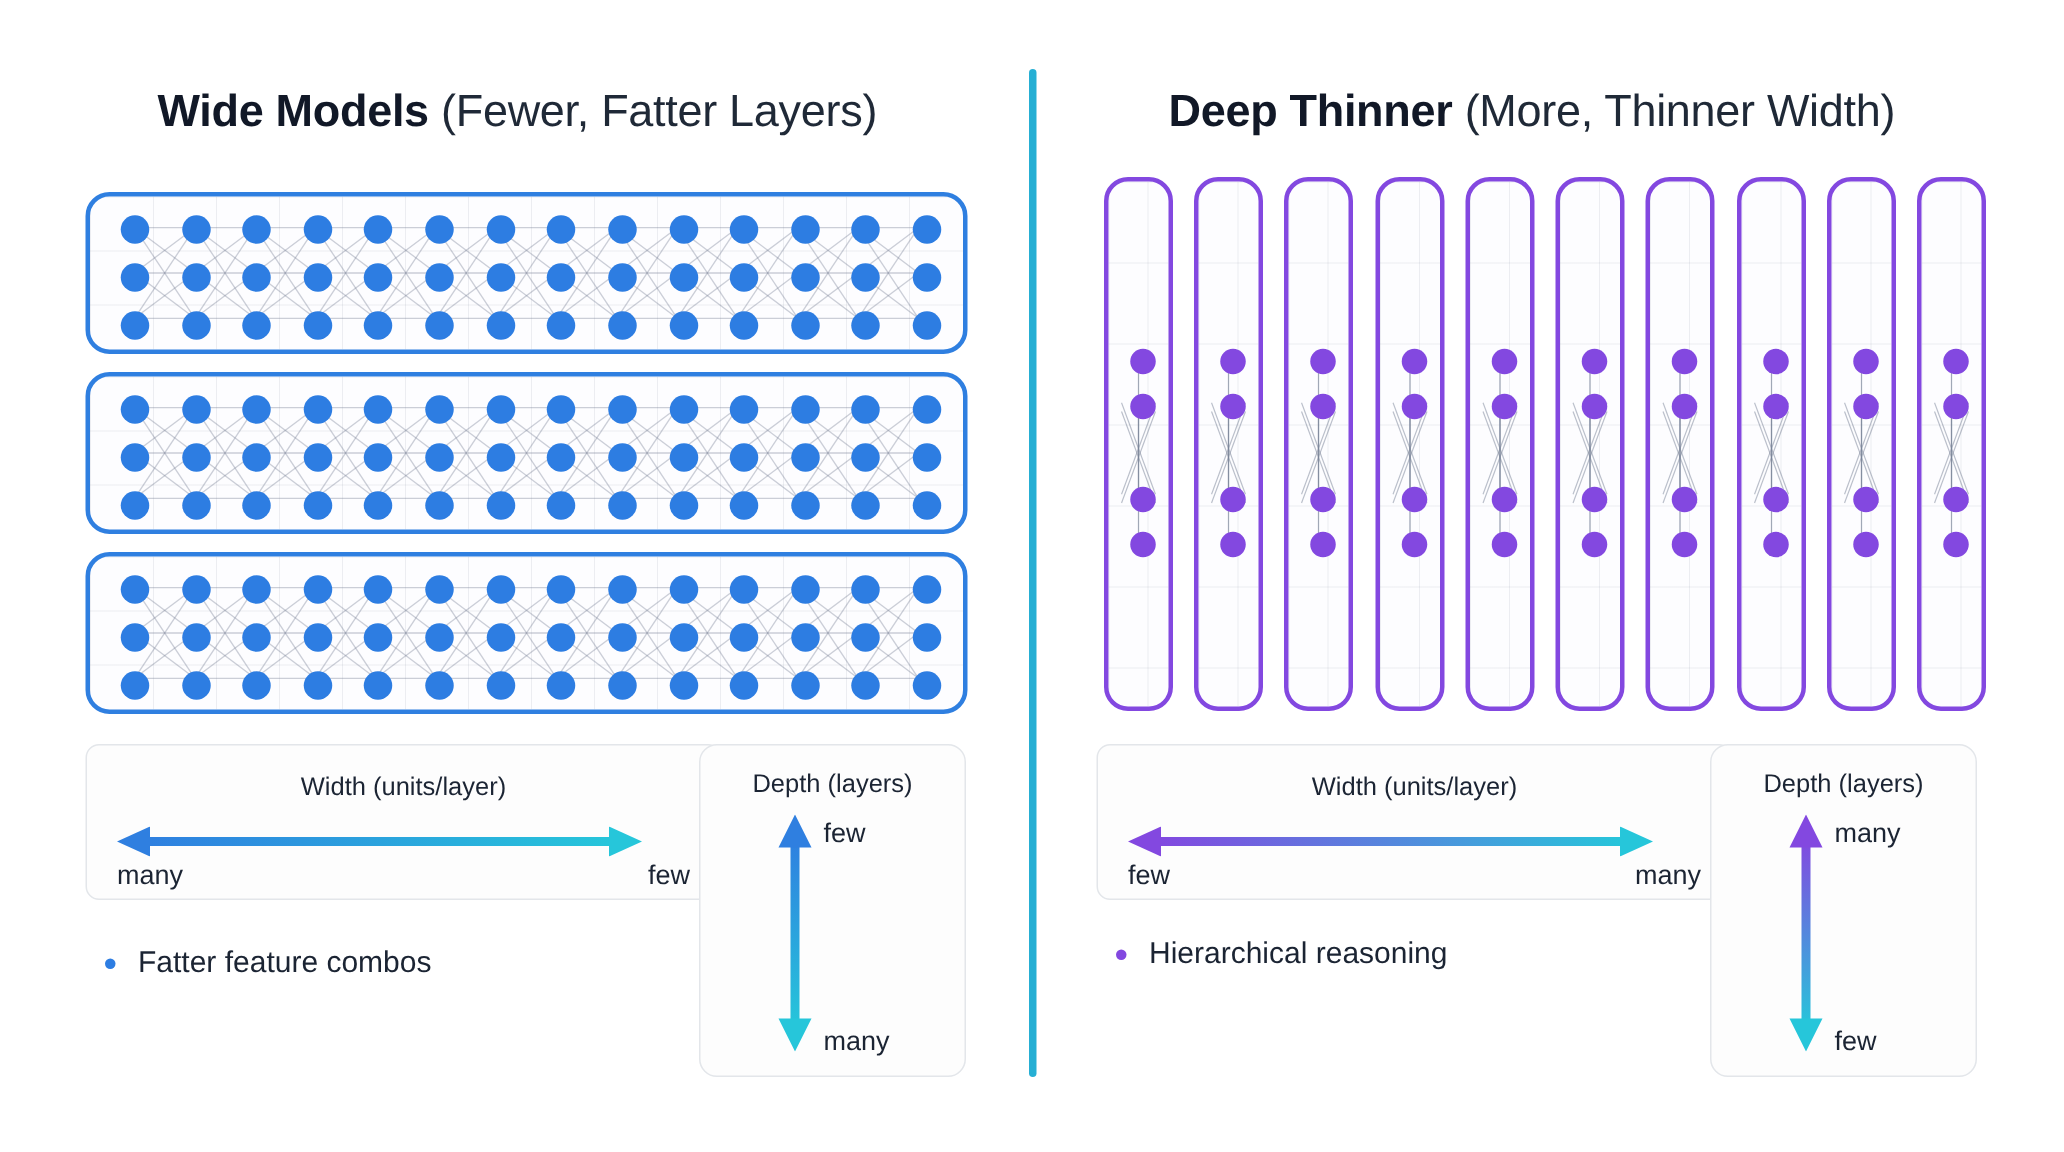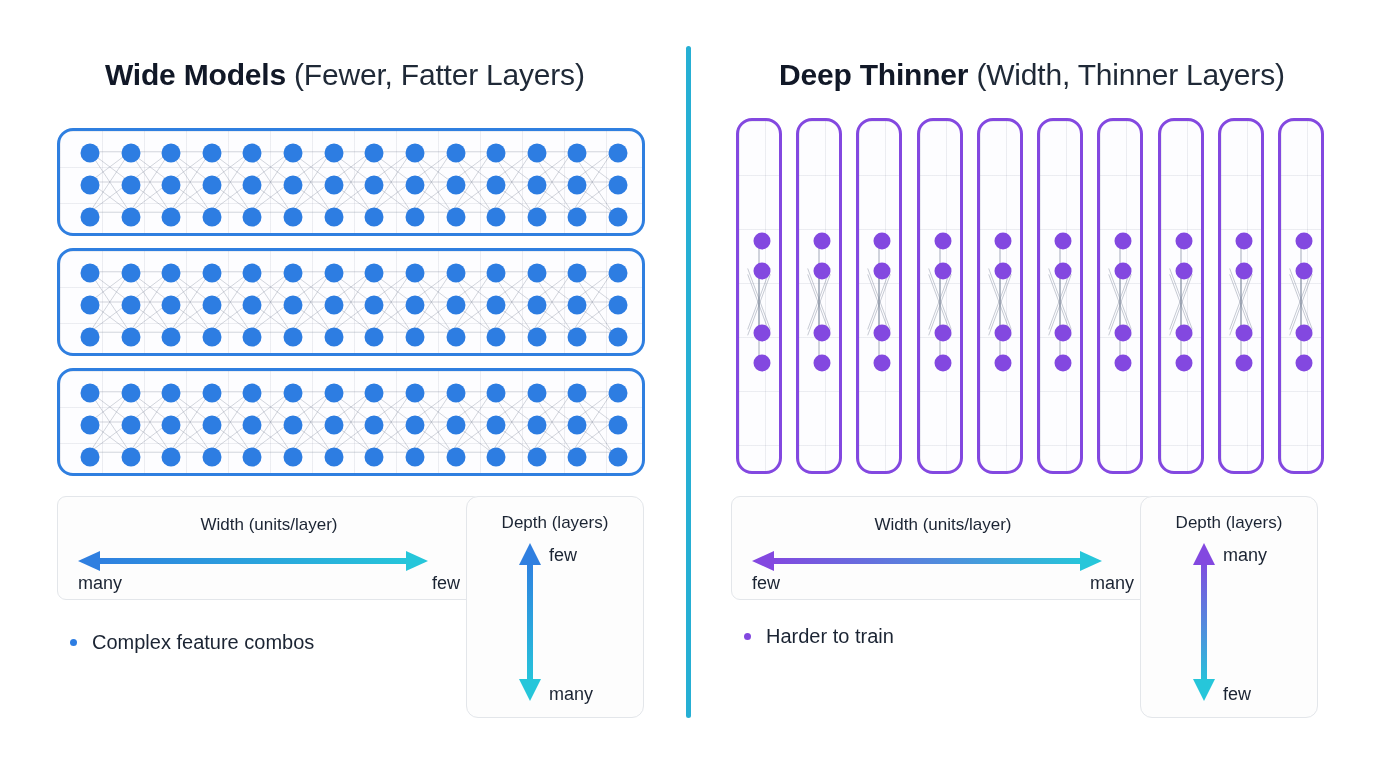--- a/index.html
+++ b/index.html
@@ -778,31 +778,31 @@
         </defs>
         <rect x="10" y="16" width="6" height="126" fill="url(#gw-v)"></rect>
         <polygon points="13,0 2,22 24,22" fill="#2f7fe0"></polygon>
         <polygon points="13,158 2,136 24,136" fill="#26c6da"></polygon>
       </svg>
       <div class="axis-vlabel top">few</div>
       <div class="axis-vlabel bottom">many</div>
     </div>
 
     <ul class="bullets left-list" id="bullets-wide">
-        <li>Complex feature combos</li>
+        <li>Fatter feature combos</li>
       </ul>
   </div>
 
   <div class="divider"></div>
 
   <div class="panel panel-right">
 
     <div class="panel-title">
       <span class="strong">Deep Thinner</span>
-      <span class="light">(Width, Thinner Layers)</span>
+      <span class="light">(More, Thinner Width)</span>
     </div>
 
     <div class="deep-stack" id="deep-stack">
         <div class="deep-layer">
           <div class="gridbg"></div>
           <svg class="edges" viewBox="0 0 46 356" preserveAspectRatio="none">
             <line x1="23" y1="120" x2="23" y2="212" stroke="rgba(120,130,150,0.45)" stroke-width="0.9"></line>
             <line x1="23" y1="120" x2="23" y2="242" stroke="rgba(120,130,150,0.45)" stroke-width="0.9"></line>
             <line x1="23" y1="150" x2="23" y2="212" stroke="rgba(120,130,150,0.45)" stroke-width="0.9"></line>
             <line x1="23" y1="150" x2="23" y2="242" stroke="rgba(120,130,150,0.45)" stroke-width="0.9"></line>
@@ -1019,17 +1019,17 @@
         </defs>
         <rect x="10" y="16" width="6" height="126" fill="url(#gd-v)"></rect>
         <polygon points="13,0 2,22 24,22" fill="#8348e0"></polygon>
         <polygon points="13,158 2,136 24,136" fill="#26c6da"></polygon>
       </svg>
       <div class="axis-vlabel top">many</div>
       <div class="axis-vlabel bottom">few</div>
     </div>
 
     <ul class="bullets right-list" id="bullets-deep">
-        <li>Harder to train</li>
+        <li>Hierarchical reasoning</li>
       </ul>
   </div>
 
 </div>
 
 </body></html>

